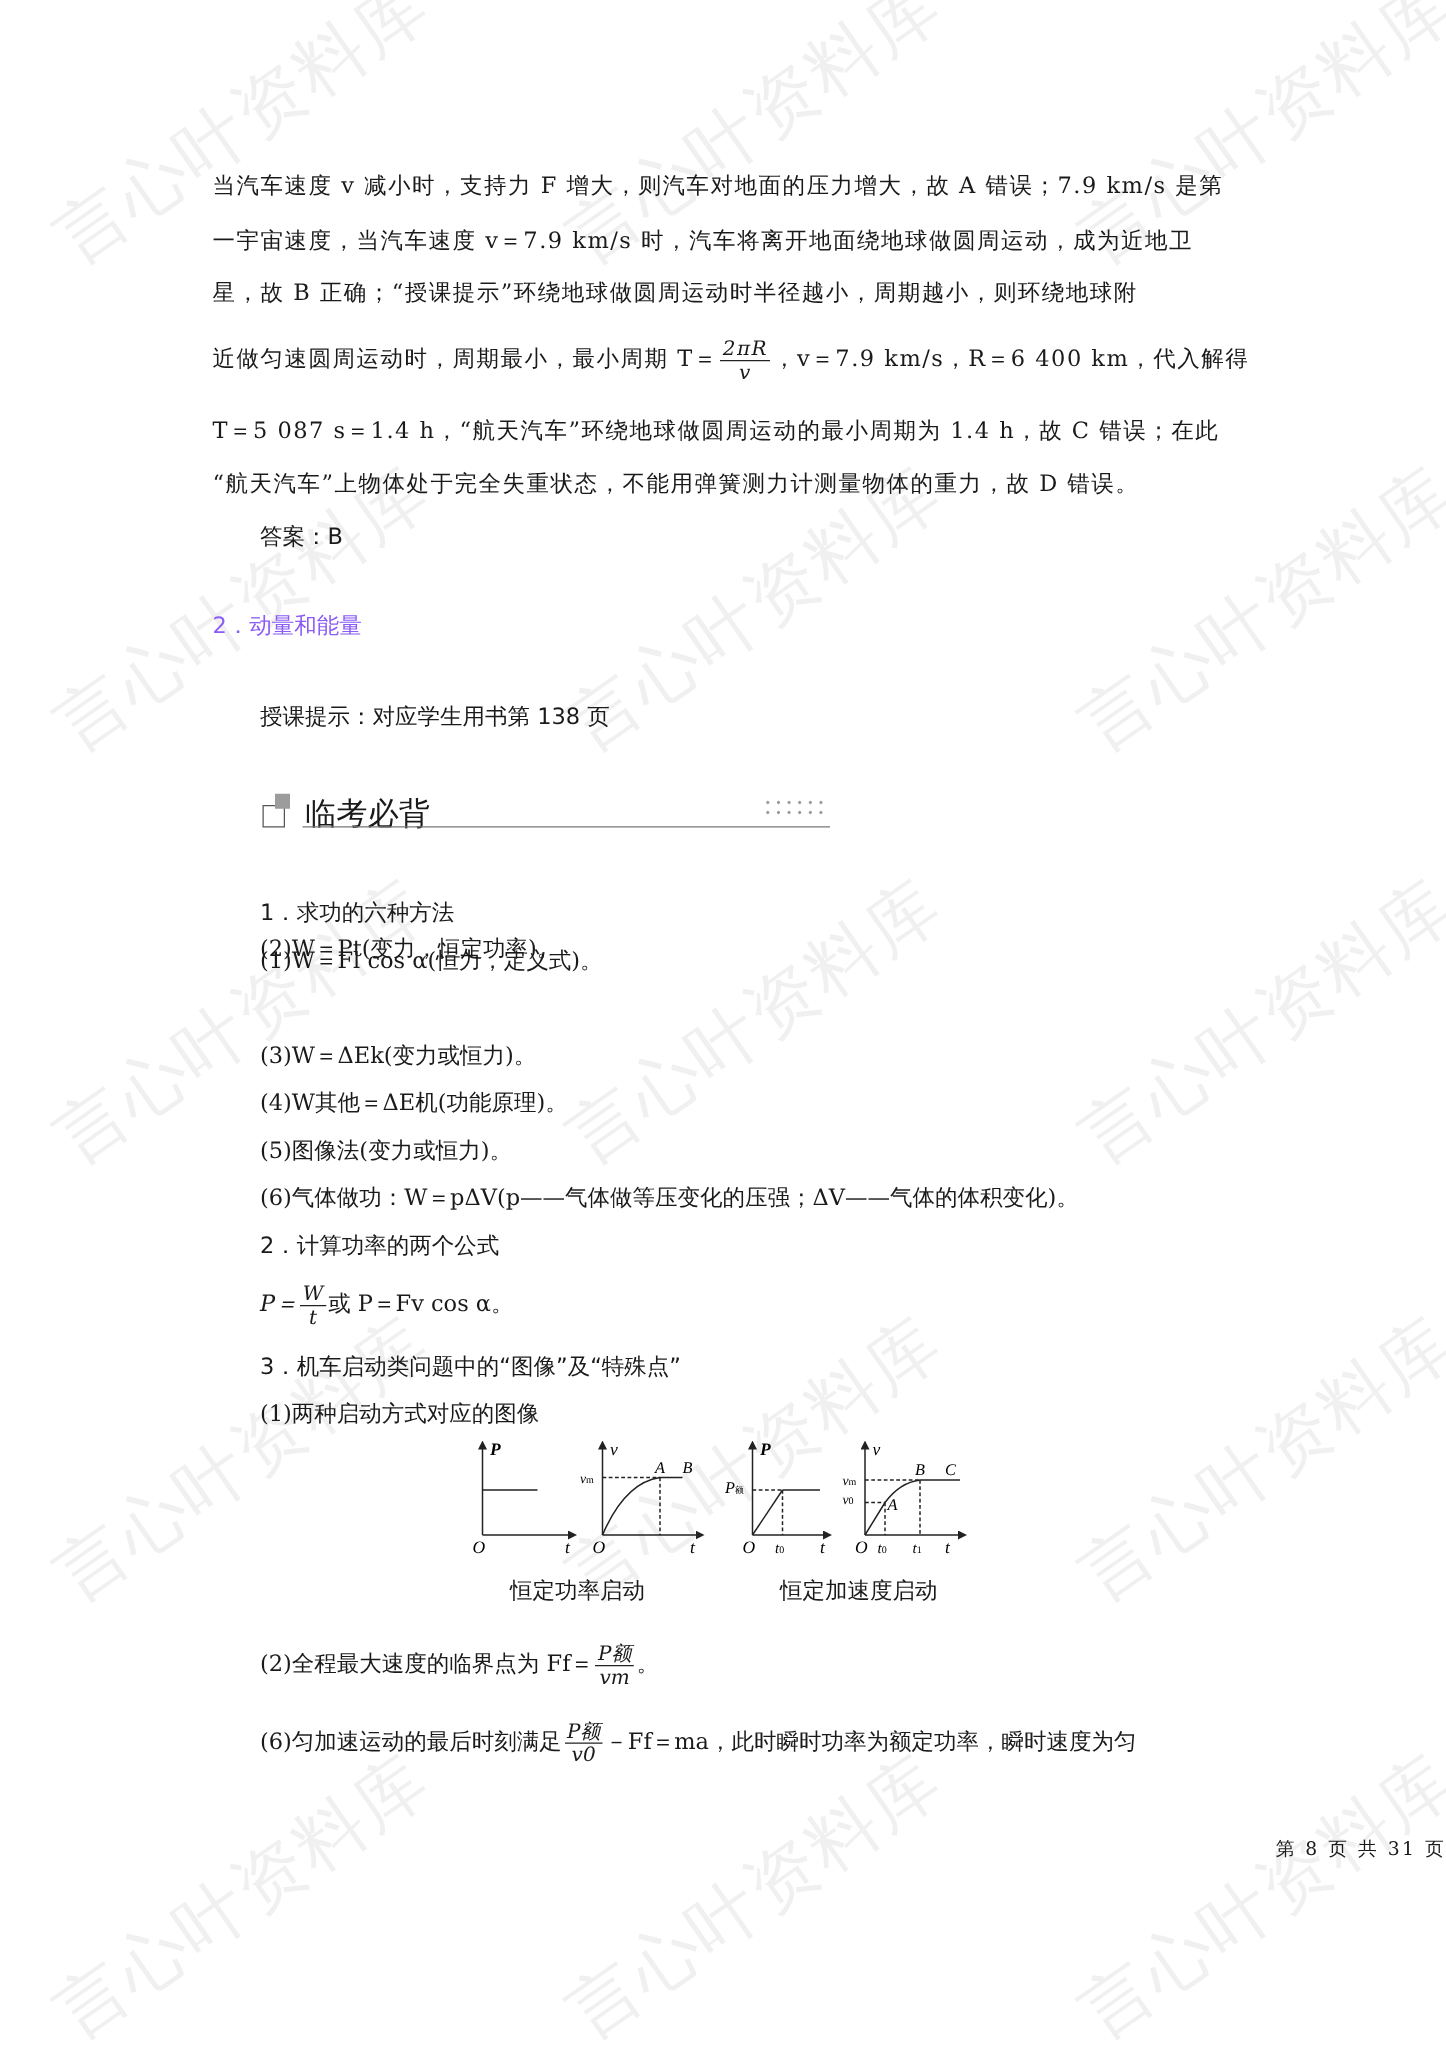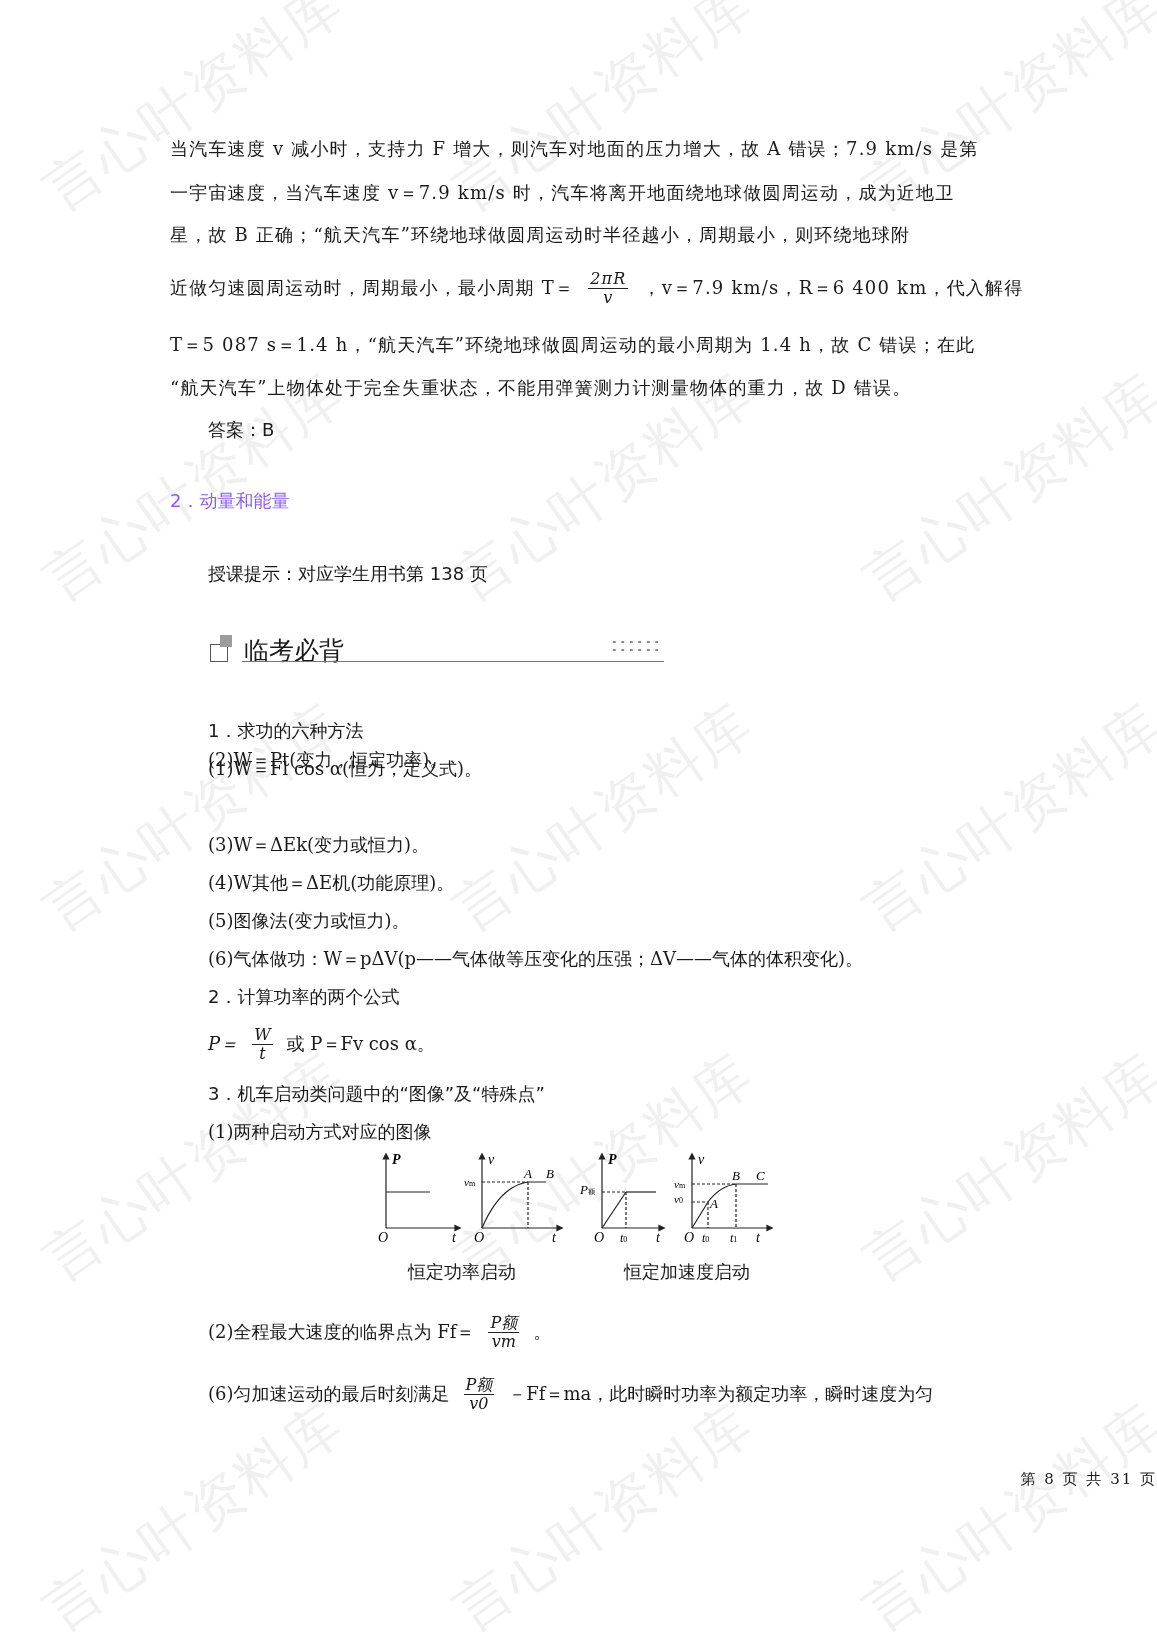--- a/index.html
+++ b/index.html
@@ -12,21 +12,21 @@
     font-size: 56px; transform: rotate(-35deg); white-space: nowrap; pointer-events: none; letter-spacing: 2px;
   }
   .page { position: absolute; left: 0; top: 0; width: 1157px; height: 1636px; }
   .line {
     position: absolute; left: 170px; width: 780px; font-size: 18px; line-height: 26px; white-space: nowrap;
     text-align: justify;
   }
   .kai { font-family: "DejaVu Serif", serif; letter-spacing: 1.2px; }
   .ind { left: 208px; }
   .it { font-style: italic; }
-  .frac { display: inline-block; vertical-align: middle; text-align: center; margin: 0 14px; font-size: 16px; line-height: 18px; }
+  .frac { display: inline-block; vertical-align: middle; text-align: center; margin: 0 2px; font-size: 16px; line-height: 18px; }
   .frac .num { display: block; border-bottom: 1px solid #222; padding: 0 2px; }
   .frac .den { display: block; padding: 0 2px; }
   .red { color: #8b5cf6; font-family: "DejaVu Sans", sans-serif; }
   .sans { font-family: "DejaVu Sans", sans-serif; }
   .hdr { position: absolute; left: 208px; top: 632px; width: 456px; height: 32px; }
   .hdr .box1 { position: absolute; left: 2px; top: 12px; width: 16px; height: 16px; border: 1.5px solid #555; background: #fff; }
   .hdr .box2 { position: absolute; left: 12px; top: 3px; width: 12px; height: 12px; background: #9c9c9c; }
   .hdr .title { position: absolute; left: 36px; top: 2px; font-family: "DejaVu Sans", sans-serif; font-weight: normal; font-size: 25px; }
   .hdr .rule { position: absolute; left: 34px; right: 0; top: 29px; border-top: 1.5px solid #777; }
   .hdr .dots { position: absolute; right: 2px; top: 6px; width: 52px; height: 18px;
@@ -51,21 +51,21 @@
   <div class="wm" style="left:840px;top:780px;">言心叶资料库</div>
   <div class="wm" style="left:20px;top:1130px;">言心叶资料库</div>
   <div class="wm" style="left:430px;top:1130px;">言心叶资料库</div>
   <div class="wm" style="left:840px;top:1130px;">言心叶资料库</div>
   <div class="wm" style="left:20px;top:1480px;">言心叶资料库</div>
   <div class="wm" style="left:430px;top:1480px;">言心叶资料库</div>
   <div class="wm" style="left:840px;top:1480px;">言心叶资料库</div>
 
   <div class="line kai" style="top:136px;">当汽车速度 v 减小时，支持力 F 增大，则汽车对地面的压力增大，故 A 错误；7.9 km/s 是第</div>
   <div class="line kai" style="top:180px;">一宇宙速度，当汽车速度 v＝7.9 km/s 时，汽车将离开地面绕地球做圆周运动，成为近地卫</div>
-  <div class="line kai" style="top:222px;">星，故 B 正确；“航天汽车”环绕地球做圆周运动时半径越小，周期最小，则环绕地球附</div>
+  <div class="line kai" style="top:222px;">星，故 B 正确；“授课提示”环绕地球做圆周运动时半径越小，周期越小，则环绕地球附</div>
   <div class="line kai" style="top:270px;">
     <span>近做匀速圆周运动时，周期最小，最小周期 T＝</span><span class="frac"><span class="num it">2πR</span><span class="den it">v</span></span><span>，v＝7.9 km/s，R＝6 400 km，代入解得</span>
   </div>
   <div class="line kai" style="top:332px;">T＝5 087 s＝1.4 h，“航天汽车”环绕地球做圆周运动的最小周期为 1.4 h，故 C 错误；在此</div>
   <div class="line kai" style="top:375px;">“航天汽车”上物体处于完全失重状态，不能用弹簧测力计测量物体的重力，故 D 错误。</div>
   <div class="line ind sans" style="top:417px;">答案：B</div>
 
   <div class="line red" style="top:488px;">2．动量和能量</div>
   <div class="line ind sans" style="top:561px;">授课提示：对应学生用书第 138 页</div>
 

